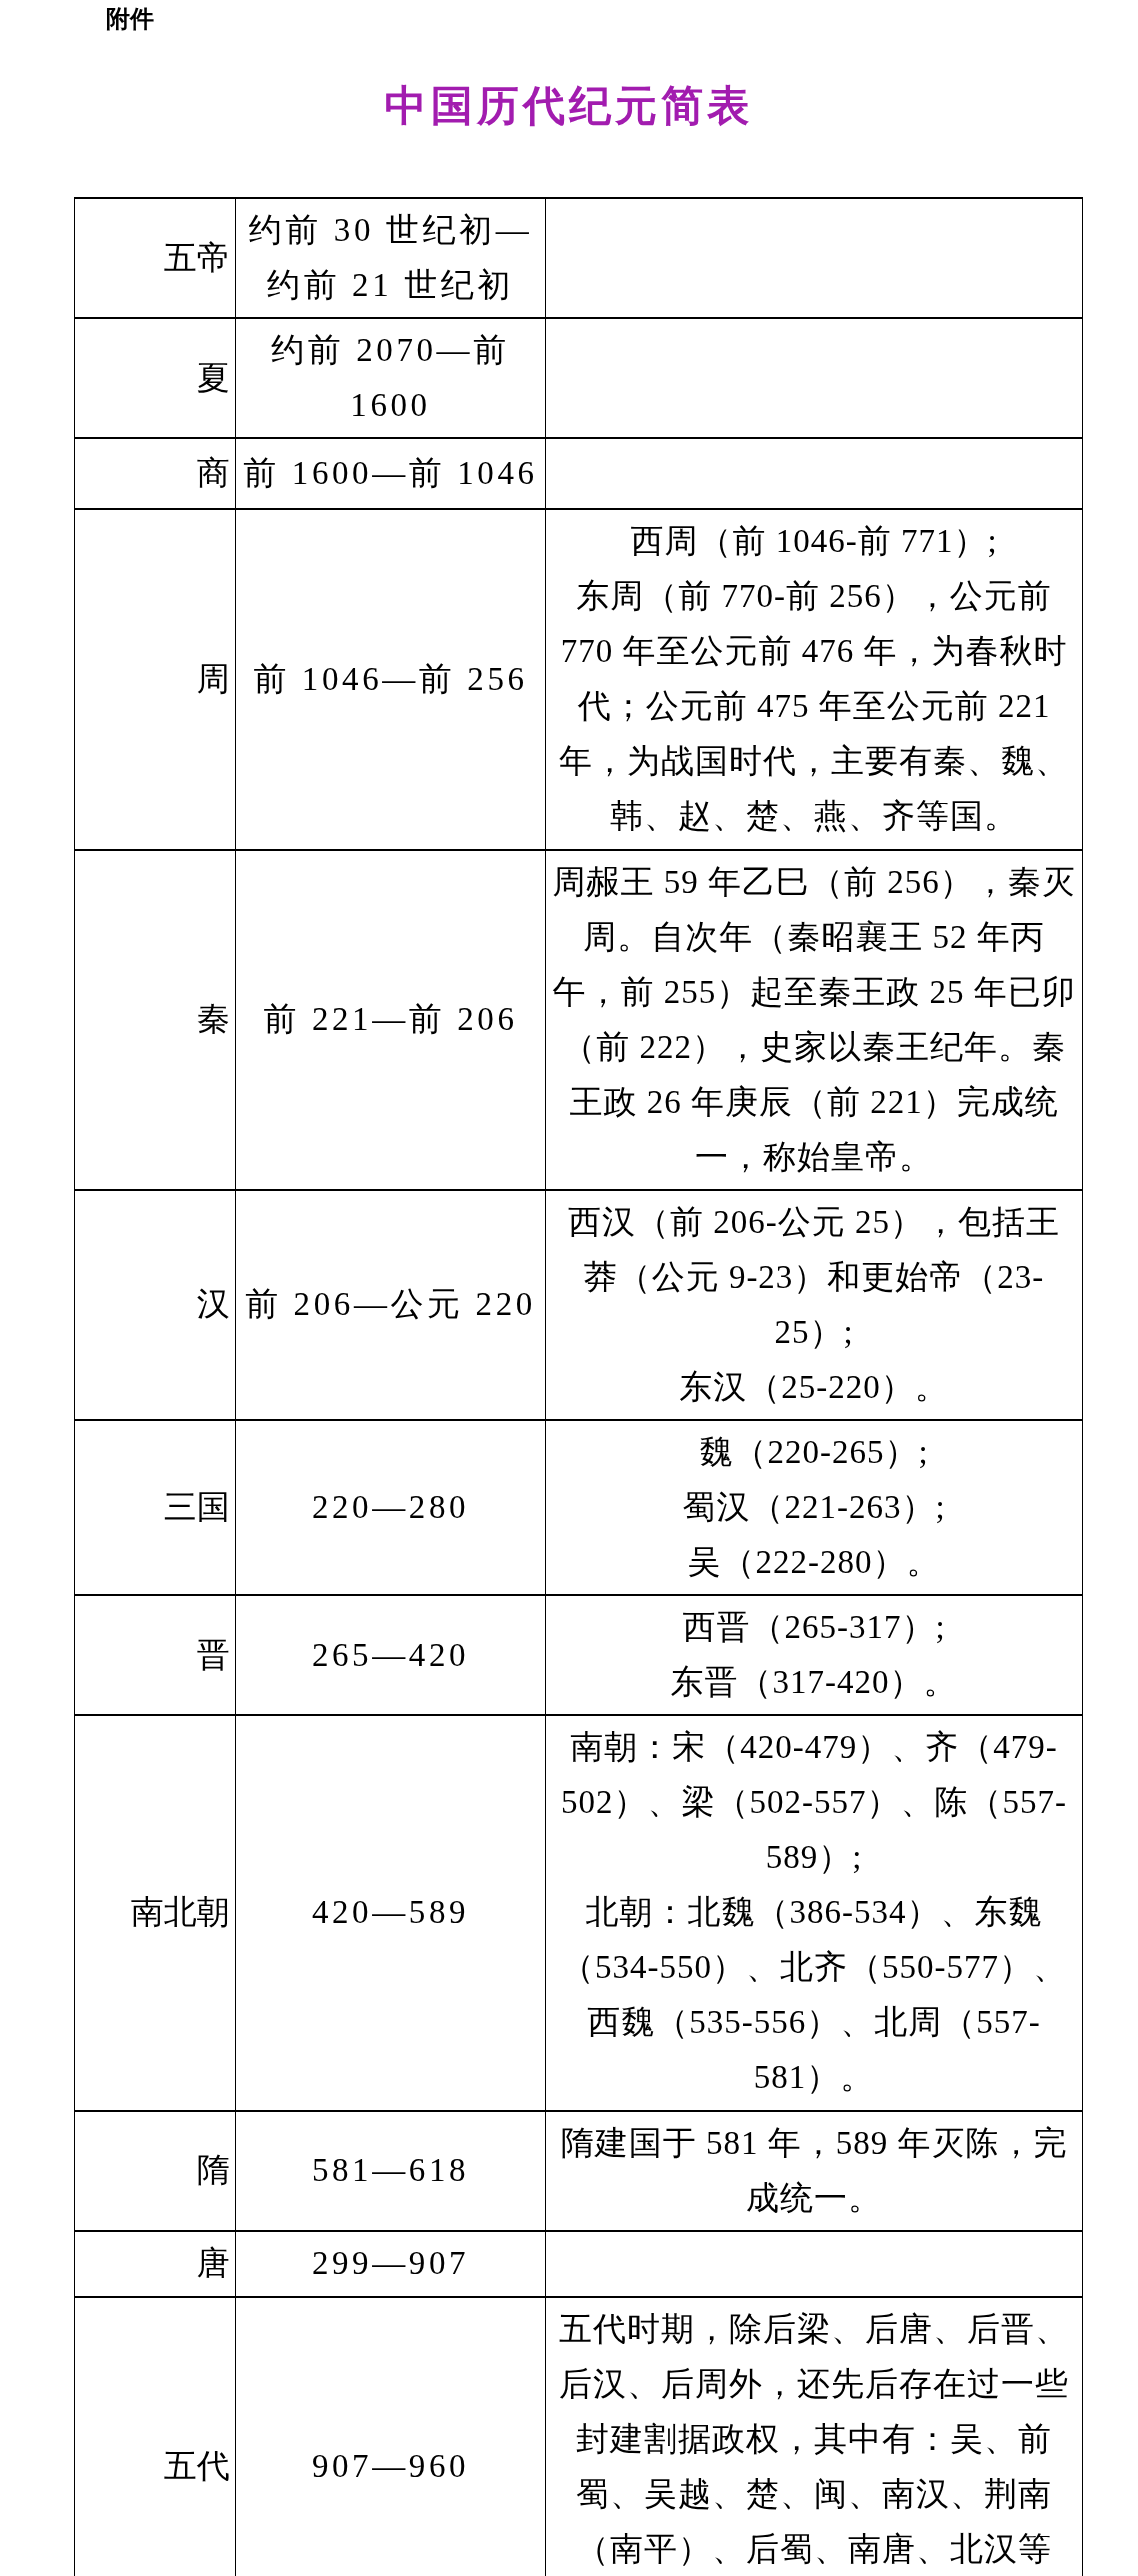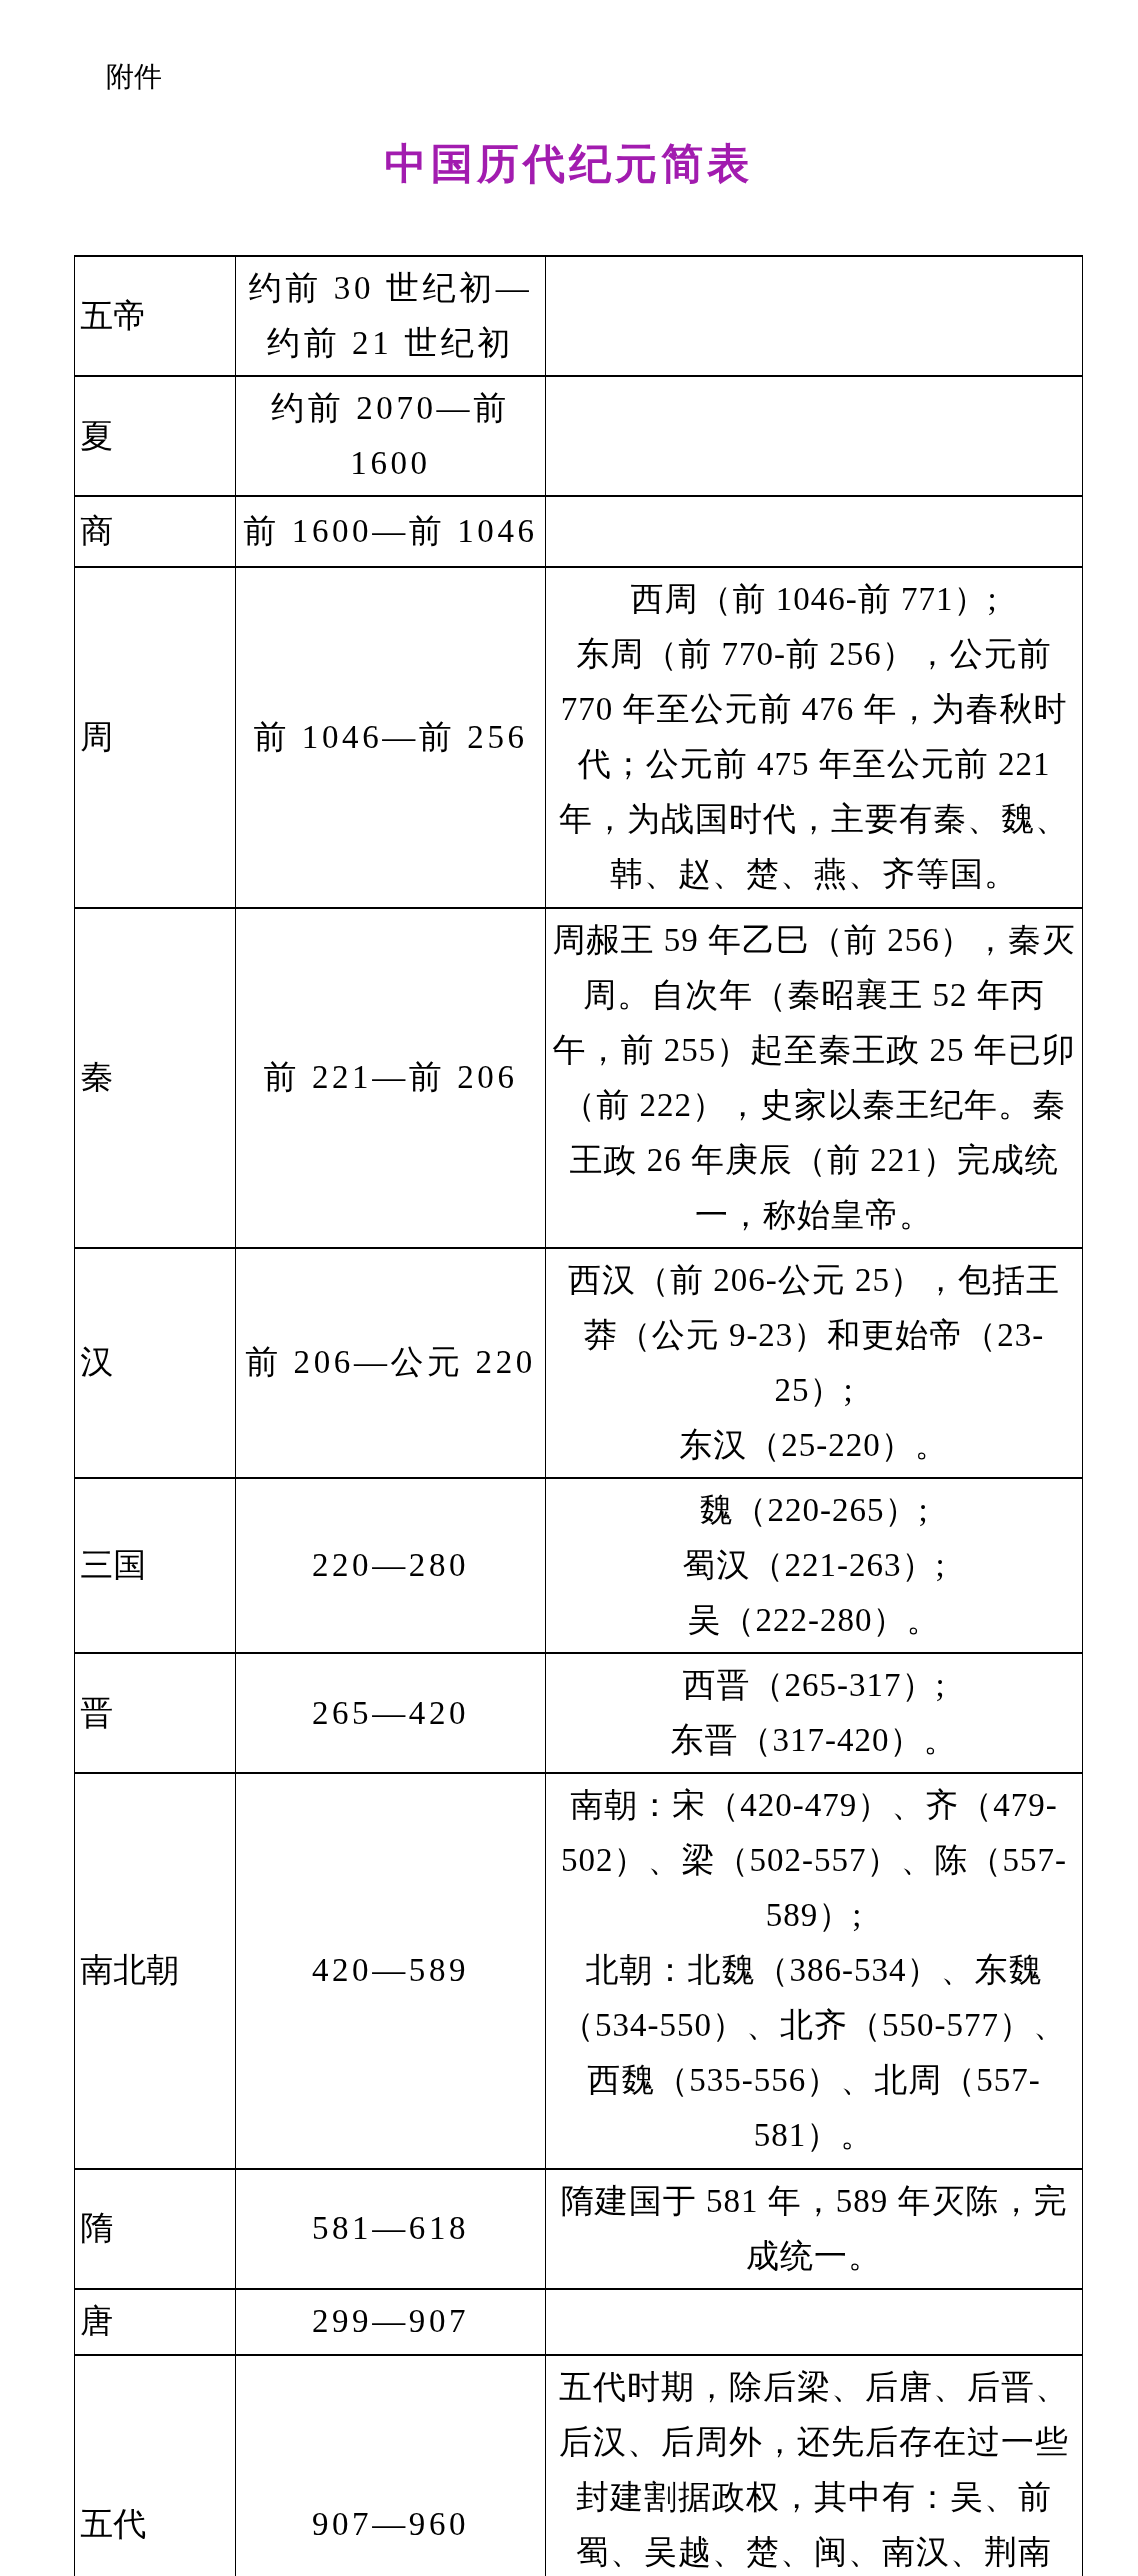--- a/index.html
+++ b/index.html
@@ -6,25 +6,24 @@
   .page {
     position: relative;
     width: 1138px;
     height: 3025px;
     background: #ffffff;
     color: #000000;
     font-family: "Liberation Serif", "DejaVu Serif", serif;
     overflow: hidden;
   }
   .attachment {
-    padding-top: 58px;
     margin-left: 106px;
     font-family: "Liberation Sans", "DejaVu Sans", sans-serif;
-    font-weight: 400;
-    font-size: 28px;
+    font-weight: 700;
+    font-size: 24px;
     line-height: 37px;
     color: #000;
   }
   .title {
     margin: 45px 0 0 0;
     text-align: center;
     font-family: "Liberation Serif", "DejaVu Serif", serif;
     font-weight: 700;
     font-size: 42px;
     line-height: 49px;
@@ -47,21 +46,21 @@
     border-top: 2.1px solid #000;
     border-bottom: 2.1px solid #000;
     vertical-align: middle;
     font-size: 33px;
     line-height: 55px;
     color: #000;
     padding: 4.1px 5.2px;
     box-sizing: border-box;
     overflow: hidden;
   }
-  td.c1 { width: 161px; text-align: left; }
+  td.c1 { width: 161px; text-align: right; }
   td.c2 { width: 310px; text-align: center; letter-spacing: 3.6px; font-family: Liberation Serif, serif; }
   td.c3 {
     width: 537px;
     text-align: center;
     padding-left: 19.6px;
     padding-right: 14.4px;
     letter-spacing: 1px;
     white-space: pre-line;
   }
 </style>

